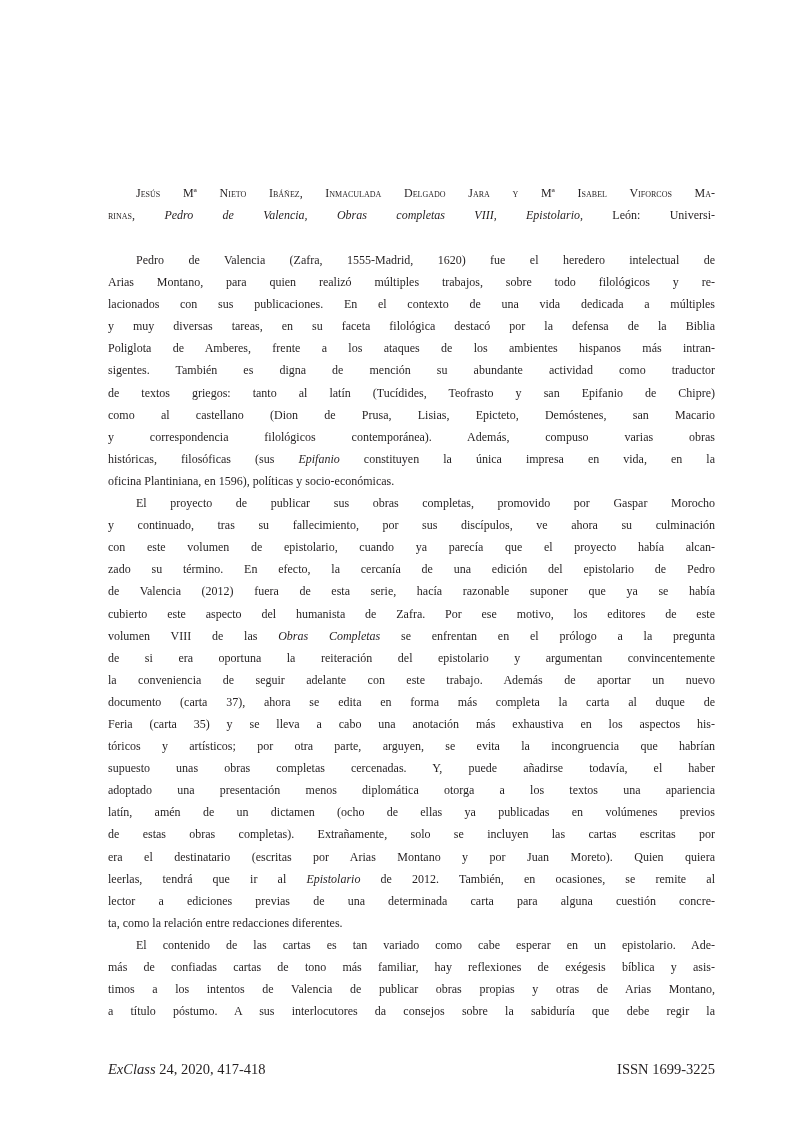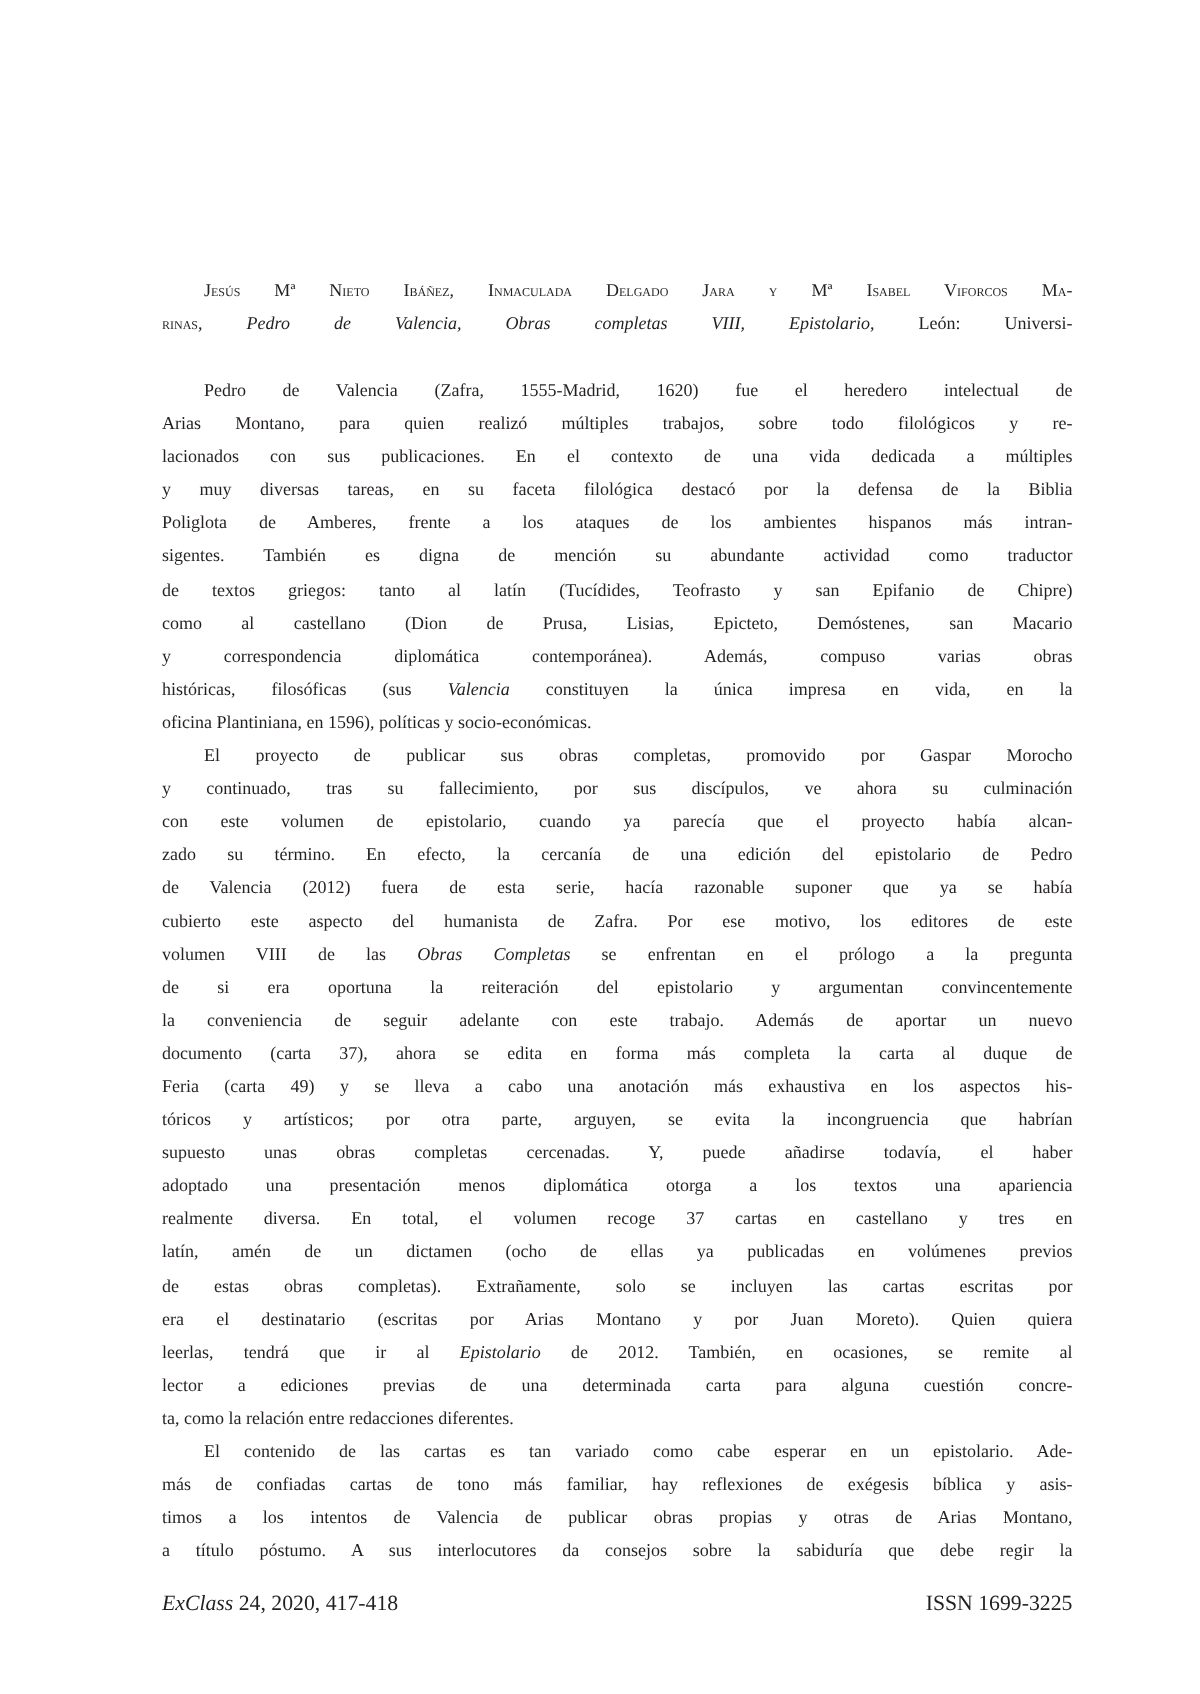--- a/index.html
+++ b/index.html
@@ -31,41 +31,40 @@
 
     <div>
       <span class="line indent">Pedro de Valencia (Zafra, 1555-Madrid, 1620) fue el heredero intelectual de</span>
       <span class="line">Arias Montano, para quien realizó múltiples trabajos, sobre todo filológicos y re-</span>
       <span class="line">lacionados con sus publicaciones. En el contexto de una vida dedicada a múltiples</span>
       <span class="line">y muy diversas tareas, en su faceta filológica destacó por la defensa de la Biblia</span>
       <span class="line">Poliglota de Amberes, frente a los ataques de los ambientes hispanos más intran-</span>
       <span class="line">sigentes. También es digna de mención su abundante actividad como traductor</span>
       <span class="line">de textos griegos: tanto al latín (Tucídides, Teofrasto y san Epifanio de Chipre)</span>
       <span class="line">como al castellano (Dion de Prusa, Lisias, Epicteto, Demóstenes, san Macario</span>
-      <span class="line">y correspondencia diplomática contemporánea). Además, compuso varias obras</span>
-      <span class="line"><span>históricas, filosóficas (sus </span><i>Valencia</i><span> constituyen la única impresa en vida, en la</span></span>
+      <span class="line">y correspondencia filológicos contemporánea). Además, compuso varias obras</span>
+      <span class="line"><span>históricas, filosóficas (sus </span><i>Epifanio</i><span> constituyen la única impresa en vida, en la</span></span>
       <span class="line last">oficina Plantiniana, en 1596), políticas y socio-económicas.</span>
     </div>
 
     <div>
       <span class="line indent">El proyecto de publicar sus obras completas, promovido por Gaspar Morocho</span>
       <span class="line">y continuado, tras su fallecimiento, por sus discípulos, ve ahora su culminación</span>
       <span class="line">con este volumen de epistolario, cuando ya parecía que el proyecto había alcan-</span>
       <span class="line">zado su término. En efecto, la cercanía de una edición del epistolario de Pedro</span>
       <span class="line">de Valencia (2012) fuera de esta serie, hacía razonable suponer que ya se había</span>
       <span class="line">cubierto este aspecto del humanista de Zafra. Por ese motivo, los editores de este</span>
       <span class="line"><span>volumen VIII de las </span><i>Obras Completas</i><span> se enfrentan en el prólogo a la pregunta</span></span>
       <span class="line">de si era oportuna la reiteración del epistolario y argumentan convincentemente</span>
       <span class="line">la conveniencia de seguir adelante con este trabajo. Además de aportar un nuevo</span>
       <span class="line">documento (carta 37), ahora se edita en forma más completa la carta al duque de</span>
-      <span class="line">Feria (carta 49) y se lleva a cabo una anotación más exhaustiva en los aspectos his-</span>
+      <span class="line">Feria (carta 35) y se lleva a cabo una anotación más exhaustiva en los aspectos his-</span>
       <span class="line">tóricos y artísticos; por otra parte, arguyen, se evita la incongruencia que habrían</span>
       <span class="line">supuesto unas obras completas cercenadas. Y, puede añadirse todavía, el haber</span>
       <span class="line">adoptado una presentación menos diplomática otorga a los textos una apariencia</span>
-      <span class="line">realmente diversa. En total, el volumen recoge 37 cartas en castellano y tres en</span>
       <span class="line">latín, amén de un dictamen (ocho de ellas ya publicadas en volúmenes previos</span>
       <span class="line">de estas obras completas). Extrañamente, solo se incluyen las cartas escritas por</span>
       <span class="line">era el destinatario (escritas por Arias Montano y por Juan Moreto). Quien quiera</span>
       <span class="line"><span>leerlas, tendrá que ir al </span><i>Epistolario</i><span> de 2012. También, en ocasiones, se remite al</span></span>
       <span class="line">lector a ediciones previas de una determinada carta para alguna cuestión concre-</span>
       <span class="line last">ta, como la relación entre redacciones diferentes.</span>
     </div>
 
     <div>
       <span class="line indent">El contenido de las cartas es tan variado como cabe esperar en un epistolario. Ade-</span>

